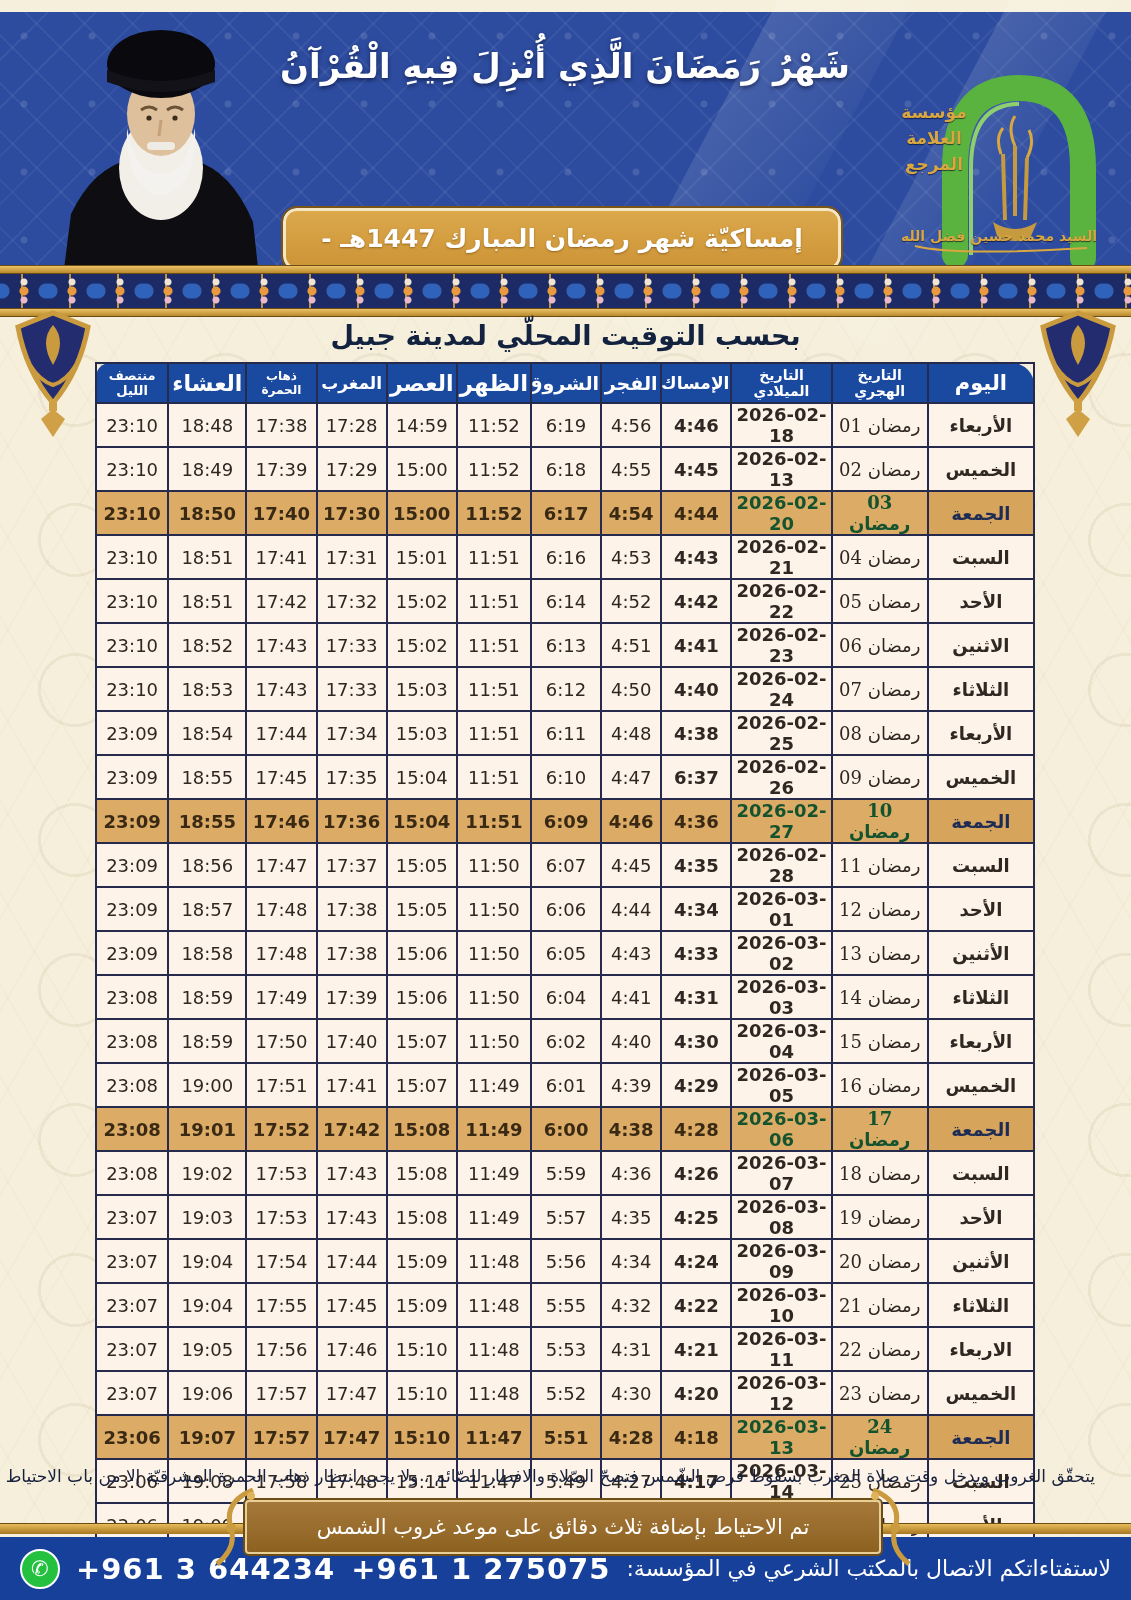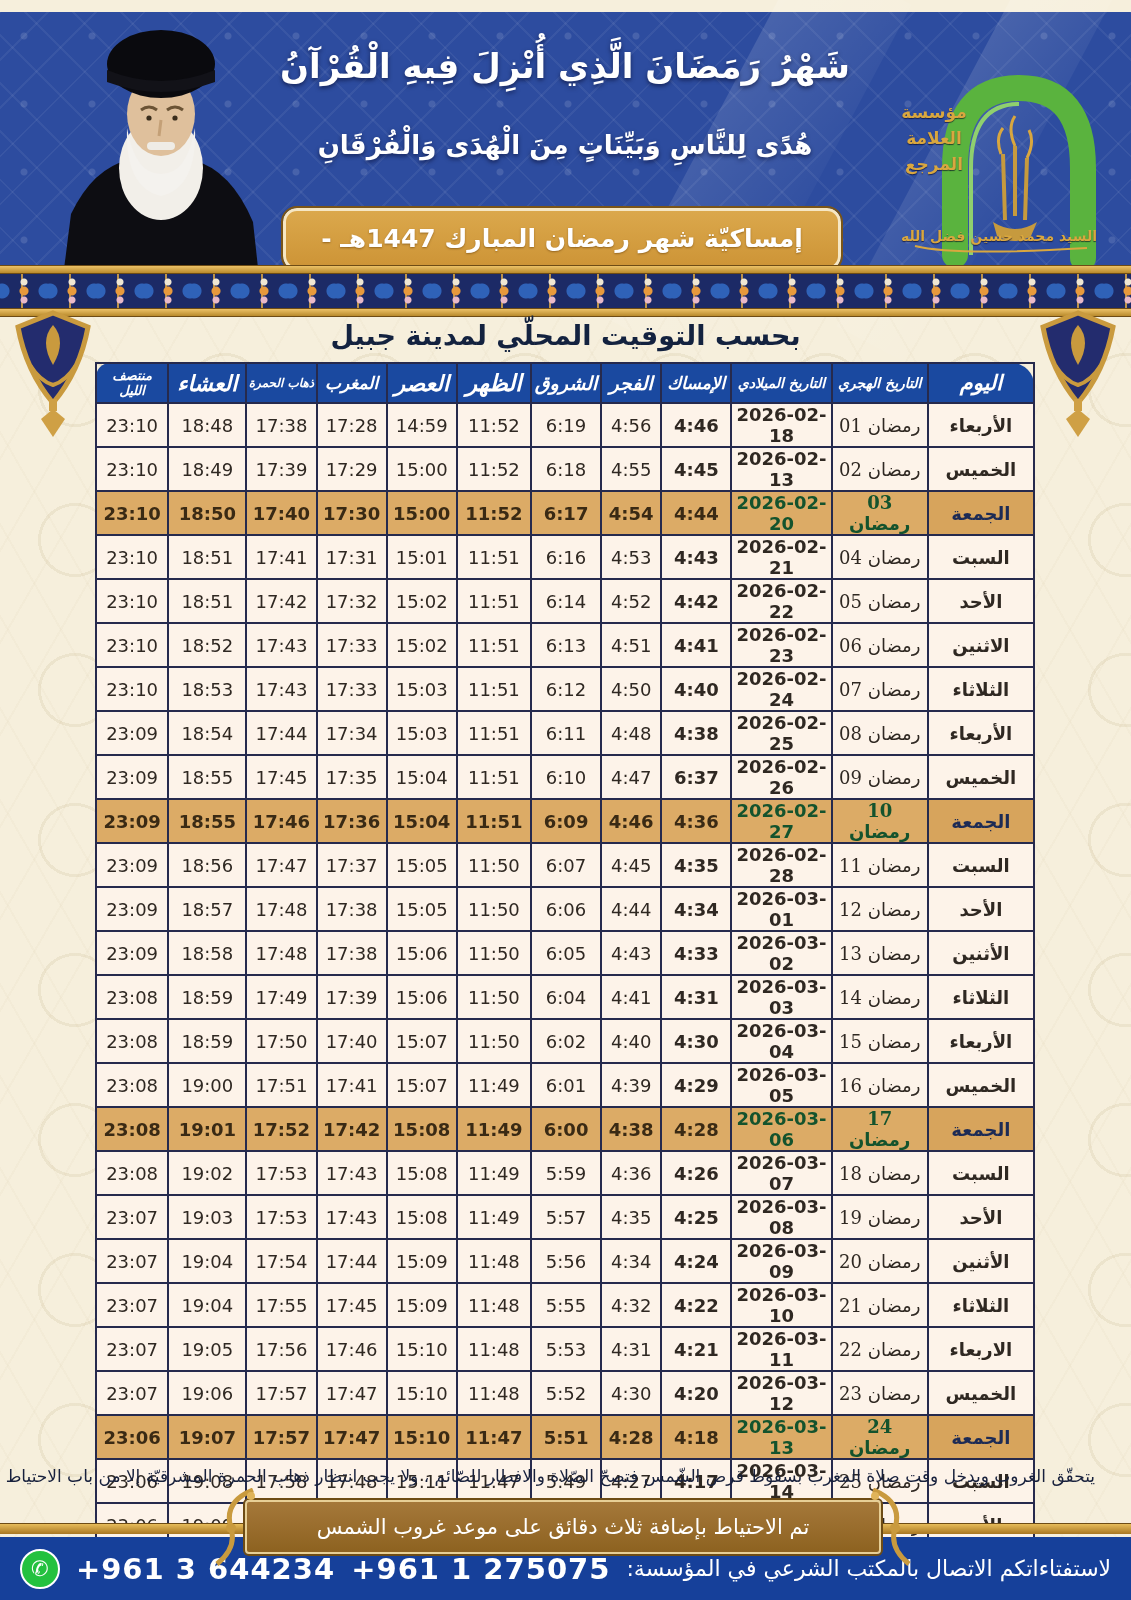--- a/index.html
+++ b/index.html
@@ -61,21 +61,21 @@
   .pendant.left{left:10px;} .pendant.right{left:1035px;transform:scaleX(-1);}
 
   
   .subtitle{position:absolute;top:320px;left:0;width:1131px;text-align:center;direction:rtl;
             font-size:27px;font-weight:bold;color:#13223f;}
 
   
   table.prayer{position:absolute;top:362px;left:95px;width:940px;border-collapse:collapse;
                direction:rtl;table-layout:fixed;}
   table.prayer th,table.prayer td{border:2px solid #262a4d;text-align:center;vertical-align:middle;overflow:hidden;}
-  table.prayer th{background:#1a49a0;color:#fff;height:38px;font-weight:bold;padding:0 1px;font-style:italic;}
+  table.prayer th{background:#1a49a0;color:#fff;height:38px;font-weight:bold;padding:0 1px;}
   .th-day{font-size:21px;border-top-right-radius:22px;}
   .th-hijri,.th-greg{font-size:14px;}
   .th-imsak{font-size:17px;} .th-fajr{font-size:19px;} .th-shuruq{font-size:19px;}
   .th-dhuhr{font-size:23px;margin-top:33px;} .th-asr{font-size:22px;} .th-maghrib{font-size:17px;}
   .th-humra{font-size:12px;} .th-isha{font-size:22px;} .th-mid{font-size:13px;border-top-left-radius:14px;}
 
   table.prayer td{height:32px;font-size:18px;color:#2f2822;background:#fdf3e9;padding:0 1px;}
   td.c-day{background:#1f57a8;color:#fff;font-weight:bold;font-size:18px;border-color:#e9e1cb;}
   td.c-hijri{background:#f9efe3;direction:ltr;font-size:16px;color:#453a30;
              font-family:"DejaVu Serif","DejaVu Sans",serif;}
@@ -127,21 +127,20 @@
       <ellipse cx="106" cy="46" rx="54" ry="34" fill="#0a0a0e"></ellipse>
       <path d="M52,52 Q106,74 160,52 L160,64 Q106,84 52,64 Z" fill="#121218"></path>
       <path d="M86,92 q8,-6 16,0" stroke="#6b5335" stroke-width="3" fill="none"></path>
       <path d="M112,92 q8,-6 16,0" stroke="#6b5335" stroke-width="3" fill="none"></path>
       <circle cx="94" cy="100" r="2.6" fill="#3a2d1c"></circle>
         <circle cx="120" cy="100" r="2.6" fill="#3a2d1c"></circle>
       <path d="M106,102 L104,118" stroke="#c4a077" stroke-width="3" fill="none"></path>
     </svg>
 
     <div class="verse l1">شَهْرُ رَمَضَانَ الَّذِي أُنْزِلَ فِيهِ الْقُرْآنُ</div>
-    <div class="verse l2">هُدًى لِلنَّاسِ وَبَيِّنَاتٍ مِنَ الْهُدَى وَالْفُرْقَانِ</div>
 
     <div class="title-box">إمساكيّة شهر رمضان المبارك  1447هـ - 2026 م</div>
 
     <div class="logo">
       <svg viewBox="0 0 232 222">
         <path d="M70,205 L70,118 Q70,38 134,38 Q198,38 198,118 L198,208" fill="none" stroke="#5ab33e" stroke-width="26" stroke-linecap="round"></path>
         <path d="M86,205 L86,118 Q86,54 134,54" fill="none" stroke="#8fd06e" stroke-width="4"></path>
         <path d="M120,170 L118,104 M130,166 L130,96 M140,170 L142,108" stroke="#c69a3e" stroke-width="4" fill="none"></path>
         <path d="M116,104 q-6,-16 2,-26 M130,96 q-8,-18 0,-30 M142,108 q8,-16 2,-28" stroke="#d9a73f" stroke-width="3" fill="none"></path>
         <path d="M108,172 q22,14 44,0 l-6,14 q-16,10 -34,0 Z" fill="#c69a3e"></path>

